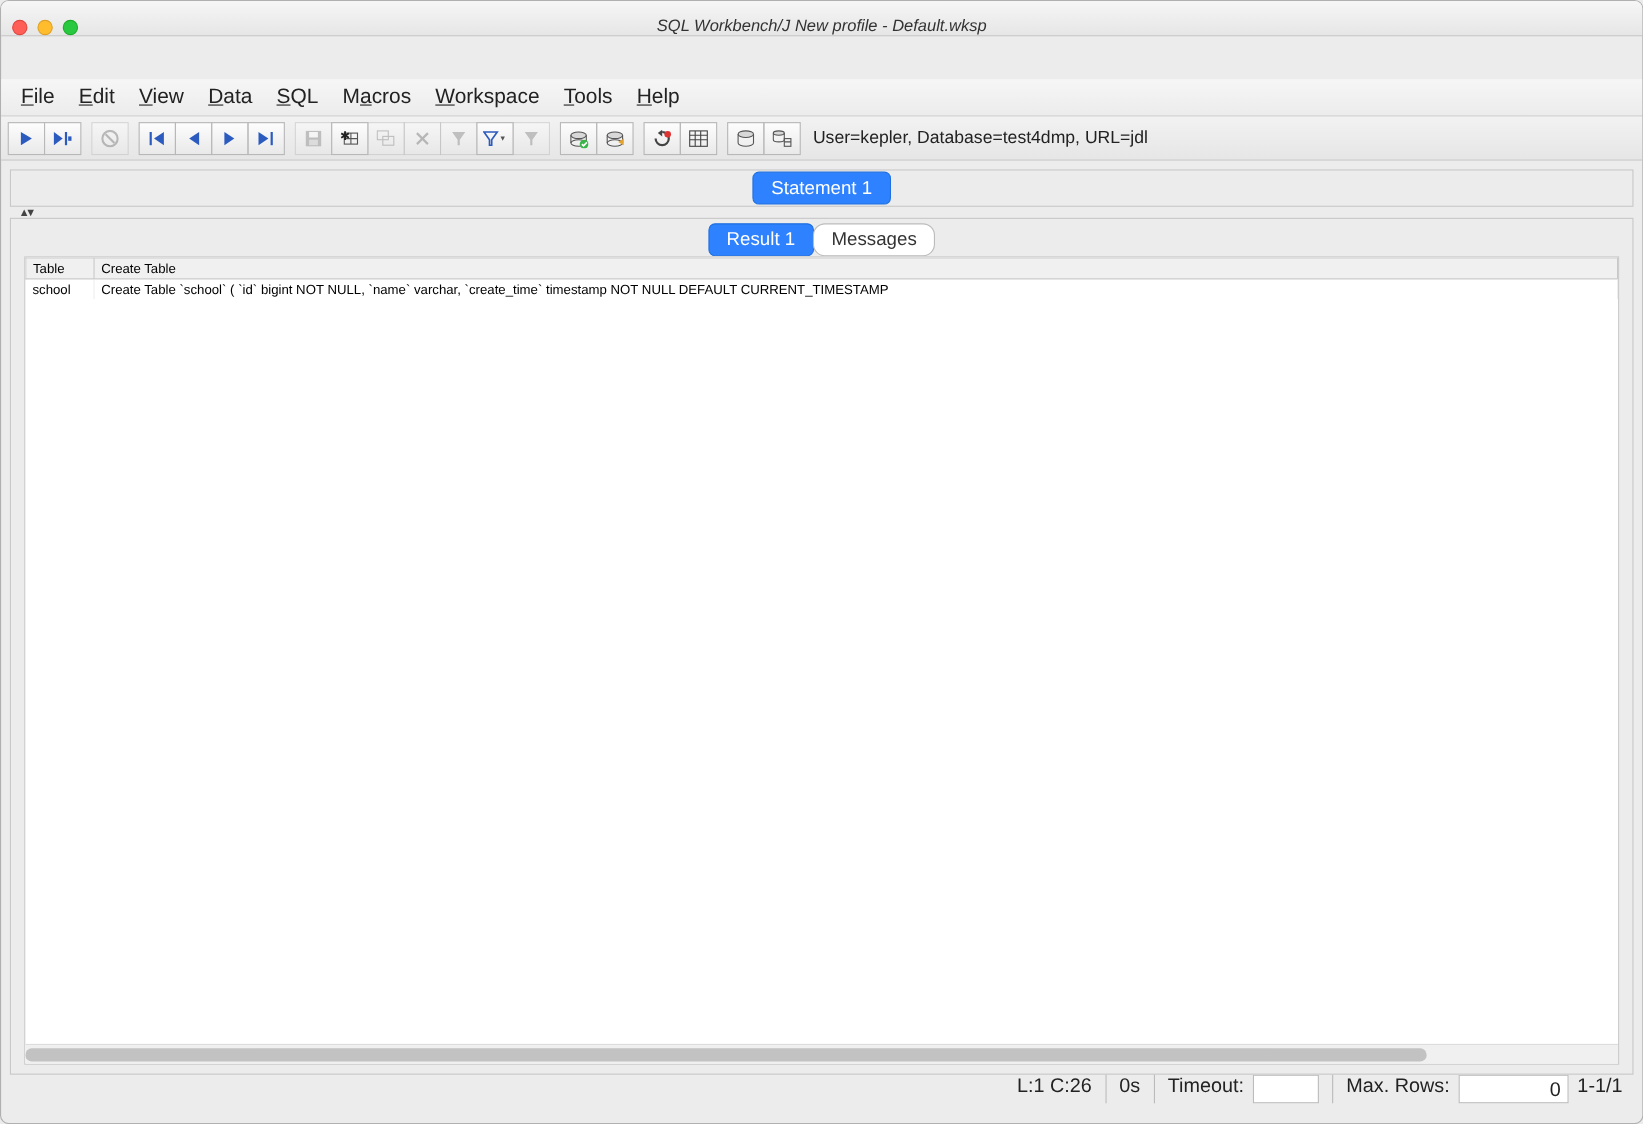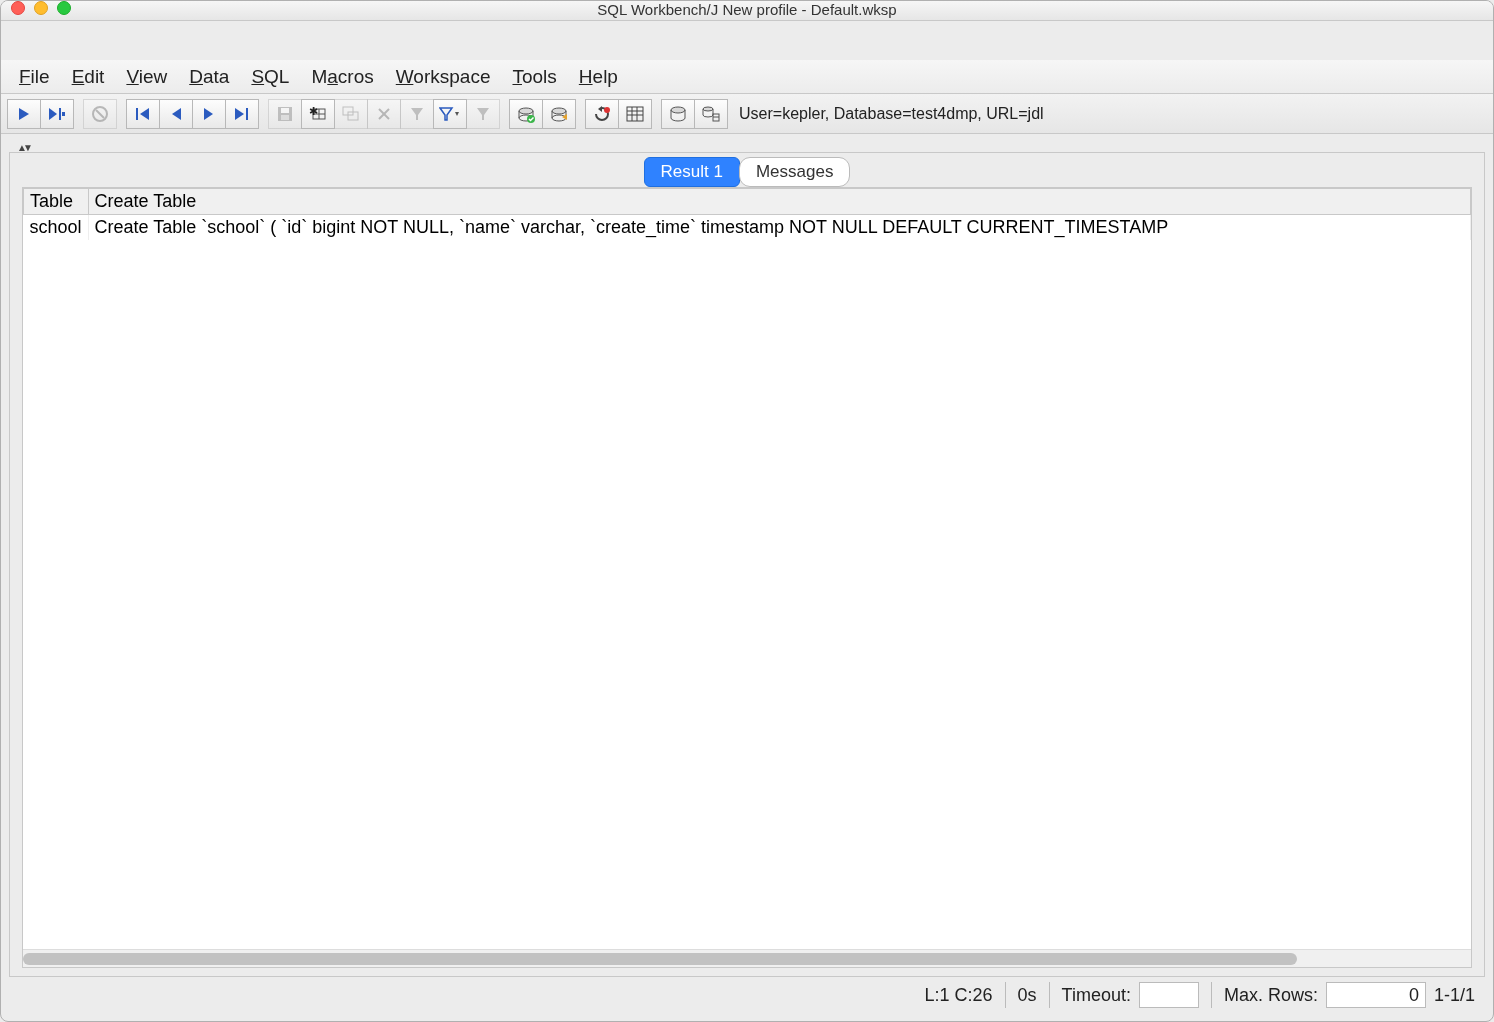--- a/index.html
+++ b/index.html
@@ -10,27 +10,28 @@
     width: 1494px;
     height: 1022px;
     overflow: hidden;
     display: flex;
     flex-direction: column;
     border: 1px solid #b0b0b0;
     border-radius: 8px;
   }
   
   .titlebar {
-    height: 20px;
+    height: 32px;
     background: linear-gradient(#f6f6f6,#e6e6e6);
     border-bottom: 1px solid #c8c8c8;
     display: flex;
-    align-items: flex-start;
+    align-items: flex-end;
     padding: 0 10px;
     position: relative;
+    font-style: italic;
   }
   .traffic { display:flex; gap:9px; }
   .dot { width:14px; height:14px; border-radius:50%; }
   .dot.red{background:#ff5f57;border:1px solid #e24640;}
   .dot.yellow{background:#ffbd2e;border:1px solid #dfa023;}
   .dot.green{background:#28c940;border:1px solid #1dad2b;}
   .title { position:absolute; left:0; right:0; text-align:center; font-size:15px; color:#333; }
   
   .menubar {
     height: 34px;
@@ -82,28 +83,28 @@
   .kw{color:#1a3ccc;}
   .splitter{height:10px;display:flex;align-items:center;justify-content:flex-start;padding-left:8px;color:#444;font-size:10px;}
   .splitter span{letter-spacing:-4px;}
   .results {
     flex:1; display:flex; flex-direction:column;
     border:1px solid #c8c8c8;
     background:#ececec;
   }
   .result-tabs{height:34px; display:flex;align-items:flex-end;justify-content:center;gap:0;}
   .table-wrap{flex:1;background:#fff;margin:0 12px 8px 12px;border:1px solid #c8c8c8;overflow:hidden;display:flex;flex-direction:column;}
-  table{border-collapse:collapse;width:100%;font-size:18px;}
+  table{border-collapse:collapse;width:100%;font-size:12px;}
   th{background:#f0f0f0;border:1px solid #c8c8c8;text-align:left;padding:2px 6px;font-weight:normal;}
   td{padding:2px 6px;border-right:1px solid #eee;white-space:nowrap;}
   .tablefill{flex:1;}
   .hscroll{height:18px;background:#f0f0f0;border-top:1px solid #ddd;position:relative;}
   .hscroll .thumb{position:absolute;left:0;top:3px;height:12px;width:88%;background:#c2c2c2;border-radius:6px;}
   
-  .status{height:36px;display:flex;align-items:center;justify-content:flex-end;gap:8px;padding:0 10px;font-size:18px;color:#222;}
+  .status{height:36px;display:flex;justify-content:flex-end;gap:8px;padding:0 10px;font-size:18px;color:#222;}
   .status .box{background:#fff;border:1px solid #bbb;height:26px;min-width:80px;display:inline-flex;align-items:center;justify-content:flex-end;padding:0 6px;}
   .status .sep{border-left:1px solid #bbb;height:26px;margin:0 4px;}
   svg{display:block;}
 </style>
 </head>
 <body>
 
 <div class="titlebar">
   <div class="traffic">
     <div class="dot red"></div>
@@ -259,20 +260,23 @@
         <ellipse cx="6" cy="4" rx="5" ry="2" fill="#d8d8d8" stroke="#555"></ellipse>
         <path d="M1 4 v6 a5 2 0 0 0 10 0 v-6" fill="none" stroke="#555"></path>
         <rect x="11" y="9" width="6" height="7" fill="none" stroke="#555"></rect>
         <line x1="11" y1="12" x2="17" y2="12" stroke="#555"></line>
       </svg>
     </div>
   <div class="connlabel">User=kepler, Database=test4dmp, URL=jdl</div>
 </div>
 
 <div class="work">
+  <div class="tabstrip">
+    <div class="tab active">Statement 1</div>
+  </div>
 
   <div class="splitter">
       <span>▲▼</span>
     </div>
 
   <div class="results">
     <div class="result-tabs">
       <div class="tab active">Result 1</div>
       <div class="tab inactive" style="margin-left:-1px;border-radius:11px;">Messages</div>
     </div>

